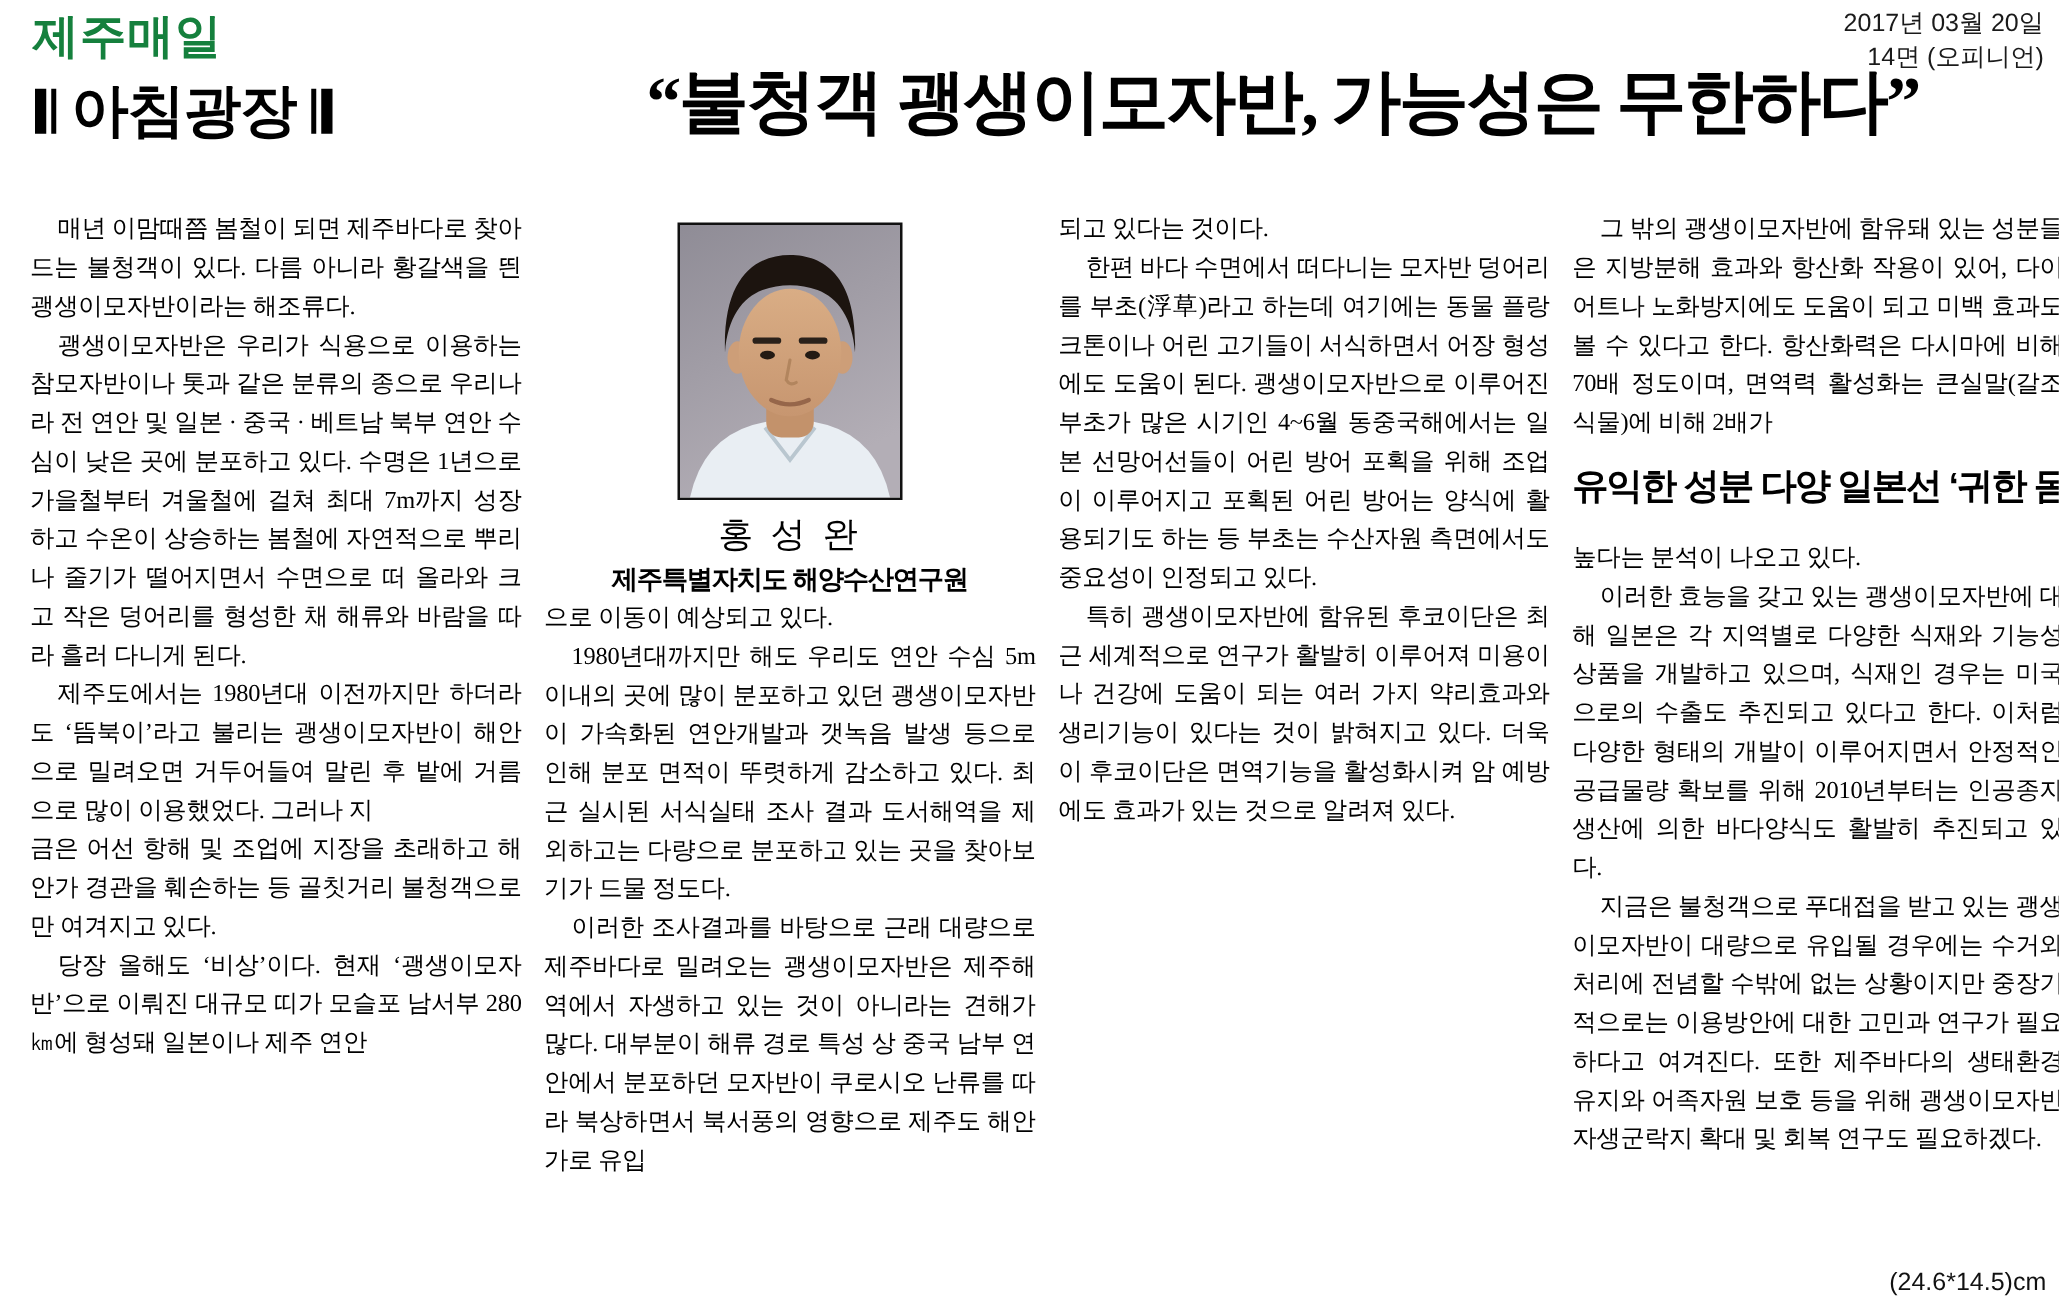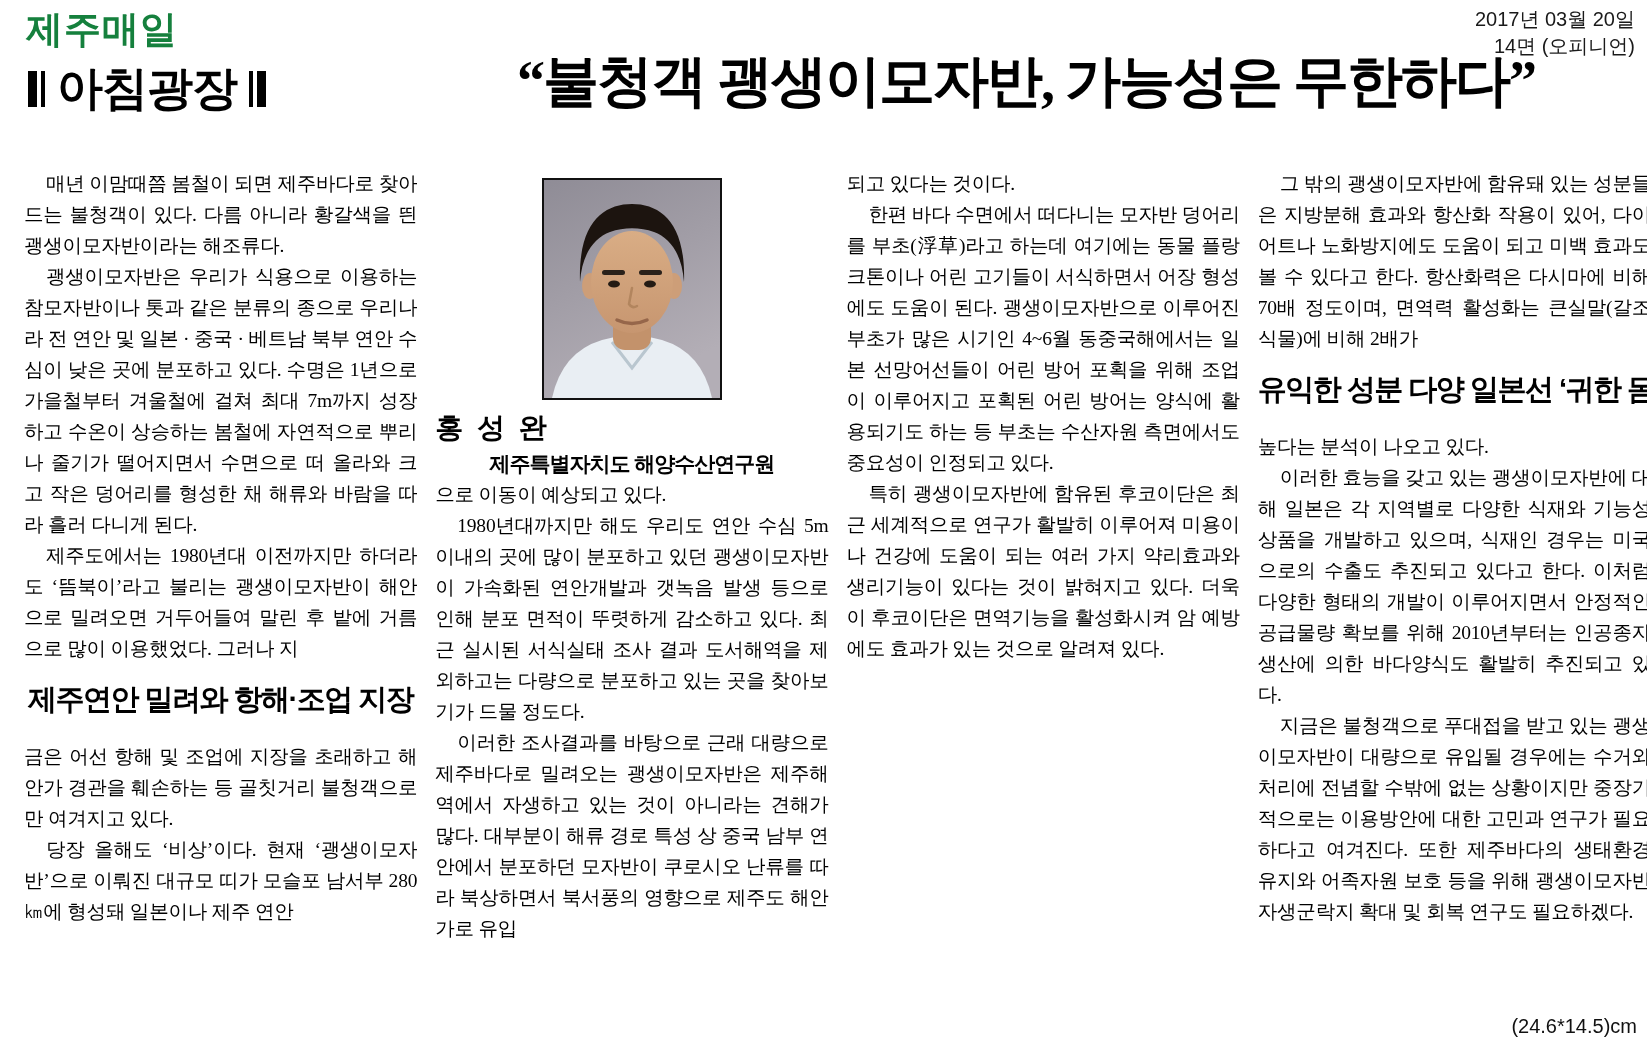--- a/index.html
+++ b/index.html
@@ -48,23 +48,23 @@
     font-family:"Liberation Sans","DejaVu Sans",sans-serif;
     font-size:29px;font-weight:800;letter-spacing:-1.5px;
     text-align:center;margin:20px 0 26px;text-indent:0;white-space:nowrap;
   }
   .photo{
     width:176px;height:218px;margin:10px auto 0;
     border:2px solid #111;display:block;box-sizing:content-box;
   }
   .photo svg{display:block;}
   .byline-name{
-    margin-top:12px;
+    text-align:center;margin-top:12px;
     font-family:"Liberation Sans","DejaVu Sans",sans-serif;
-    font-size:28px;font-weight:700;letter-spacing:3px;
+    font-size:28px;font-weight:400;letter-spacing:3px;
   }
   .byline-affil{
     text-align:center;margin-top:5px;
     font-family:"Liberation Sans","DejaVu Sans",sans-serif;
     font-size:21px;font-weight:700;letter-spacing:-1px;
   }
   .col2-first{margin-top:18px;}
   .size-note{
     position:absolute;right:10px;bottom:2px;
     font-family:"Liberation Sans","DejaVu Sans",sans-serif;
@@ -96,21 +96,20 @@
   </div>
 
   <h1 class="headline">“불청객 괭생이모자반, 가능성은 무한하다”</h1>
 
   <main class="columns">
 
     <section class="col">
       <p>매년 이맘때쯤 봄철이 되면 제주바다로 찾아드는 불청객이 있다. 다름 아니라 황갈색을 띈 괭생이모자반이라는 해조류다.</p>
       <p>괭생이모자반은 우리가 식용으로 이용하는 참모자반이나 톳과 같은 분류의 종으로 우리나라 전 연안 및 일본 · 중국 · 베트남 북부 연안 수심이 낮은 곳에 분포하고 있다. 수명은 1년으로 가을철부터 겨울철에 걸쳐 최대 7m까지 성장하고 수온이 상승하는 봄철에 자연적으로 뿌리나 줄기가 떨어지면서 수면으로 떠 올라와 크고 작은 덩어리를 형성한 채 해류와 바람을 따라 흘러 다니게 된다.</p>
       <p>제주도에서는 1980년대 이전까지만 하더라도 ‘뜸북이’라고 불리는 괭생이모자반이 해안으로 밀려오면 거두어들여 말린 후 밭에 거름으로 많이 이용했었다. 그러나 지</p>
-      <h2 class="subhead">제주연안 밀려와 항해·조업 지장</h2>
       <p class="cont">금은 어선 항해 및 조업에 지장을 초래하고 해안가 경관을 훼손하는 등 골칫거리 불청객으로만 여겨지고 있다.</p>
       <p>당장 올해도 ‘비상’이다. 현재 ‘괭생이모자반’으로 이뤄진 대규모 띠가 모슬포 남서부 280㎞에 형성돼 일본이나 제주 연안</p>
     </section>
 
     <section class="col">
       <figure class="photo">
         <svg width="176" height="218" viewBox="0 0 176 218" xmlns="http://www.w3.org/2000/svg">
           <defs>
             <linearGradient id="bgGrad" x1="0" y1="0" x2="0.4" y2="1">
               <stop offset="0" stop-color="#8f8c96"></stop>

